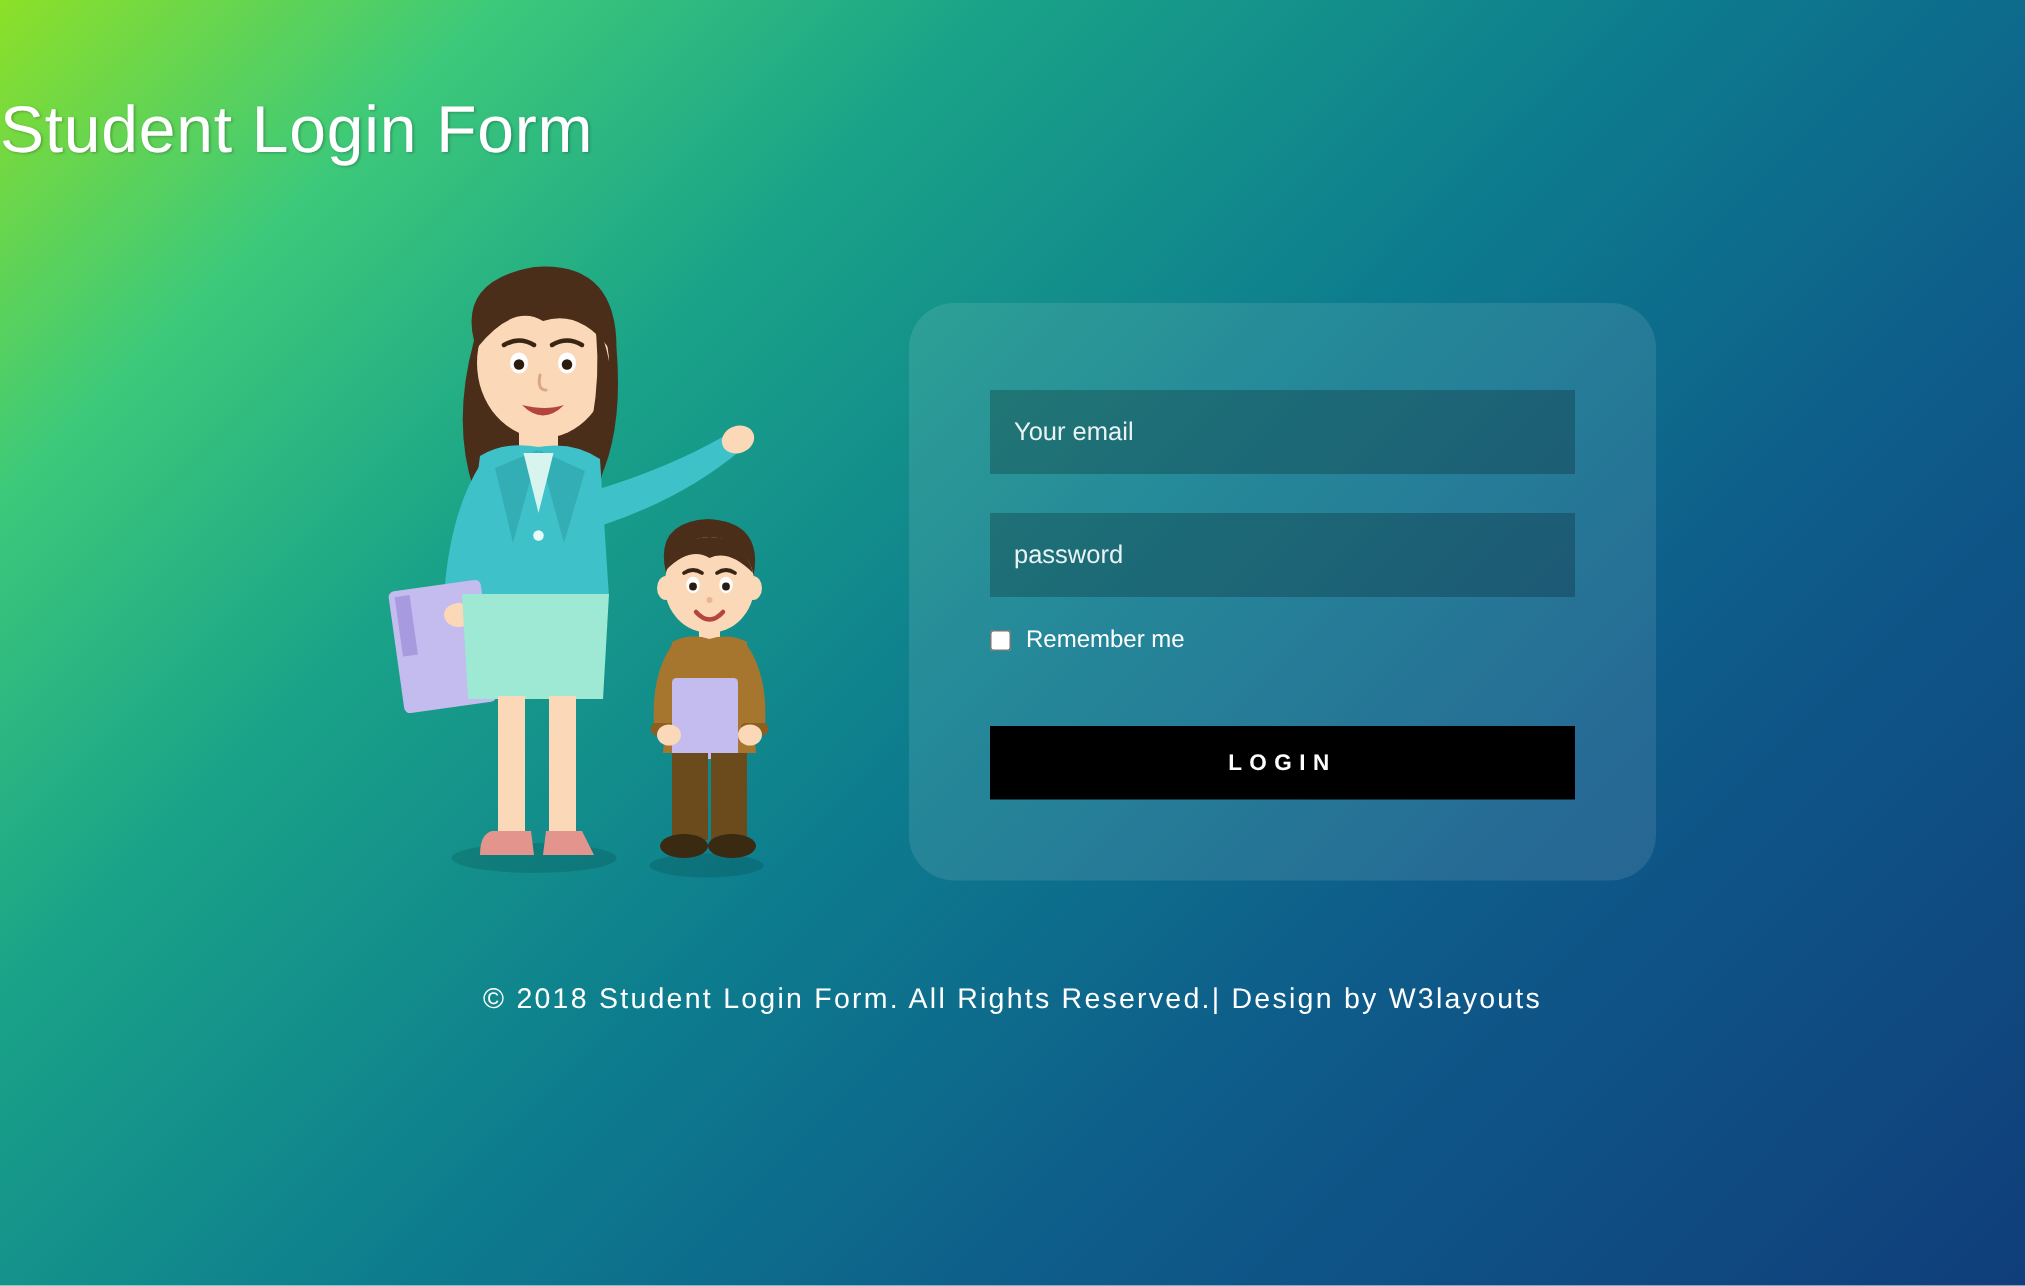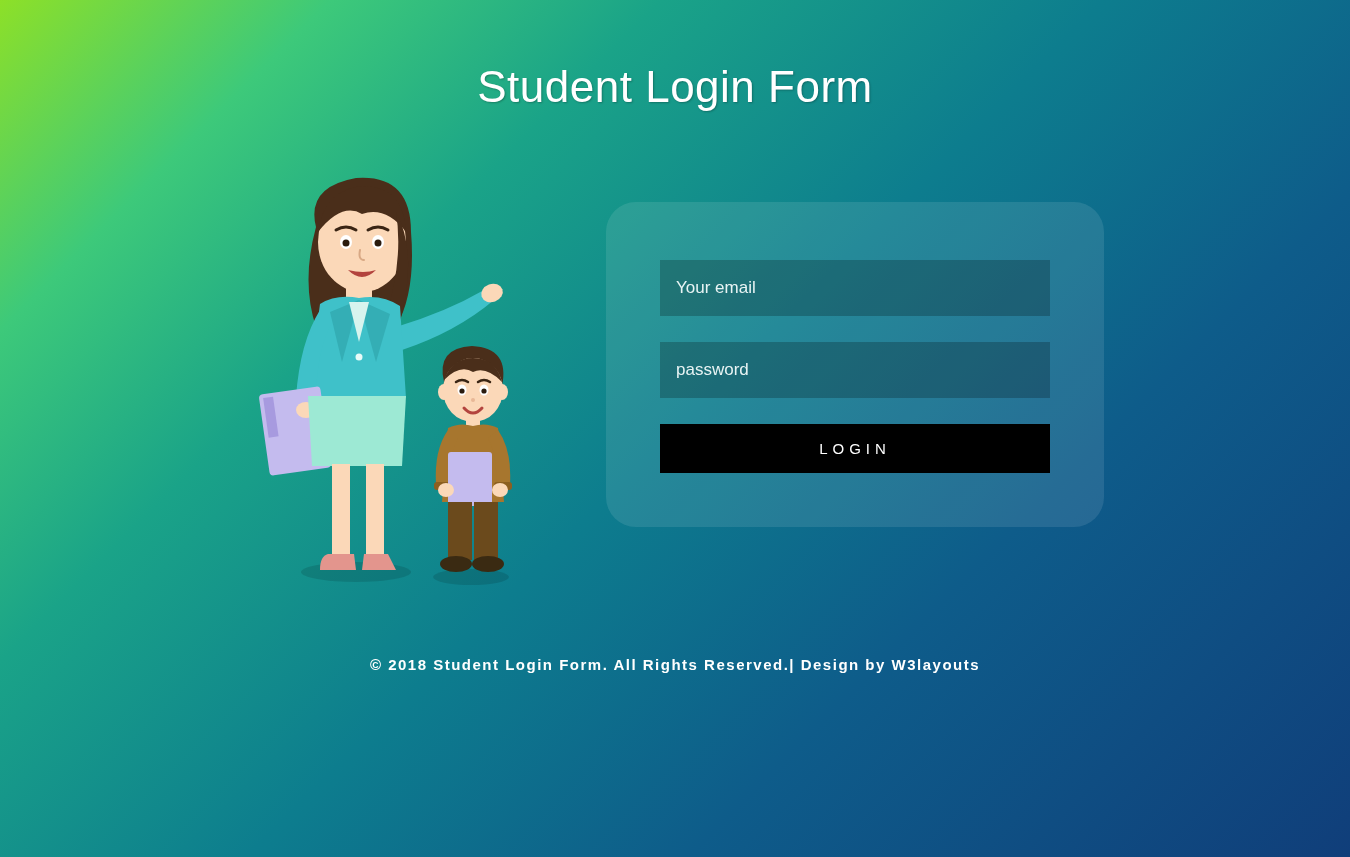--- a/index.html
+++ b/index.html
@@ -10,21 +10,21 @@
   body {
     width: 1350px;
     height: 857px;
     background: linear-gradient(135deg, #8de028 0%, #3dc97a 15%, #1aa388 30%, #0d7d8e 50%, #0e5c8a 70%, #103e7a 100%);
     font-family: "Segoe UI", "Helvetica Neue", Arial, sans-serif;
     color: #fff;
     overflow: hidden;
     position: relative;
   }
   .page-title {
-    text-align: center;
+    text-align: left;
     font-size: 44px;
     font-weight: 300;
     padding-top: 62px;
     letter-spacing: 0.5px;
     text-shadow: 1px 1px 2px rgba(0,0,0,0.25);
   }
   .content {
     display: flex;
     align-items: flex-start;
     justify-content: center;
@@ -76,30 +76,30 @@
   .login-btn {
     width: 100%;
     background: #000;
     color: #fff;
     border: none;
     padding: 16px 0;
     font-size: 15px;
     letter-spacing: 5px;
     cursor: pointer;
     font-family: inherit;
-    font-weight: 400;
+    font-weight: 700;
   }
   .footer {
     position: absolute;
     width: 100%;
     text-align: center;
     top: 656px;
-    font-size: 15px;
+    font-size: 19px;
     letter-spacing: 1.5px;
-    font-weight: 700;
+    font-weight: 400;
   }
   .footer a {
     color: #fff;
     text-decoration: none;
   }
   
   .shadow-ellipse {
     fill: rgba(0,0,0,0.12);
   }
 </style>
@@ -210,20 +210,24 @@
 
         <ellipse cx="30" cy="212" rx="16" ry="8" fill="#3a2a12"></ellipse>
         <ellipse cx="62" cy="212" rx="16" ry="8" fill="#3a2a12"></ellipse>
       </g>
     </svg>
   </div>
 
   <div class="login-card">
     <input type="text" class="field" placeholder="Your email" style="">
     <input type="password" class="field" placeholder="password" style="">
+    <label class="remember">
+      <input type="checkbox" style="">
+      <span>Remember me</span>
+    </label>
     <button class="login-btn">LOGIN</button>
   </div>
 
 </div>
 
 <div class="footer">
   <span>© 2018 Student Login Form. All Rights Reserved.| Design by </span><a href="#">W3layouts</a>
 </div>
 
 </body></html>

